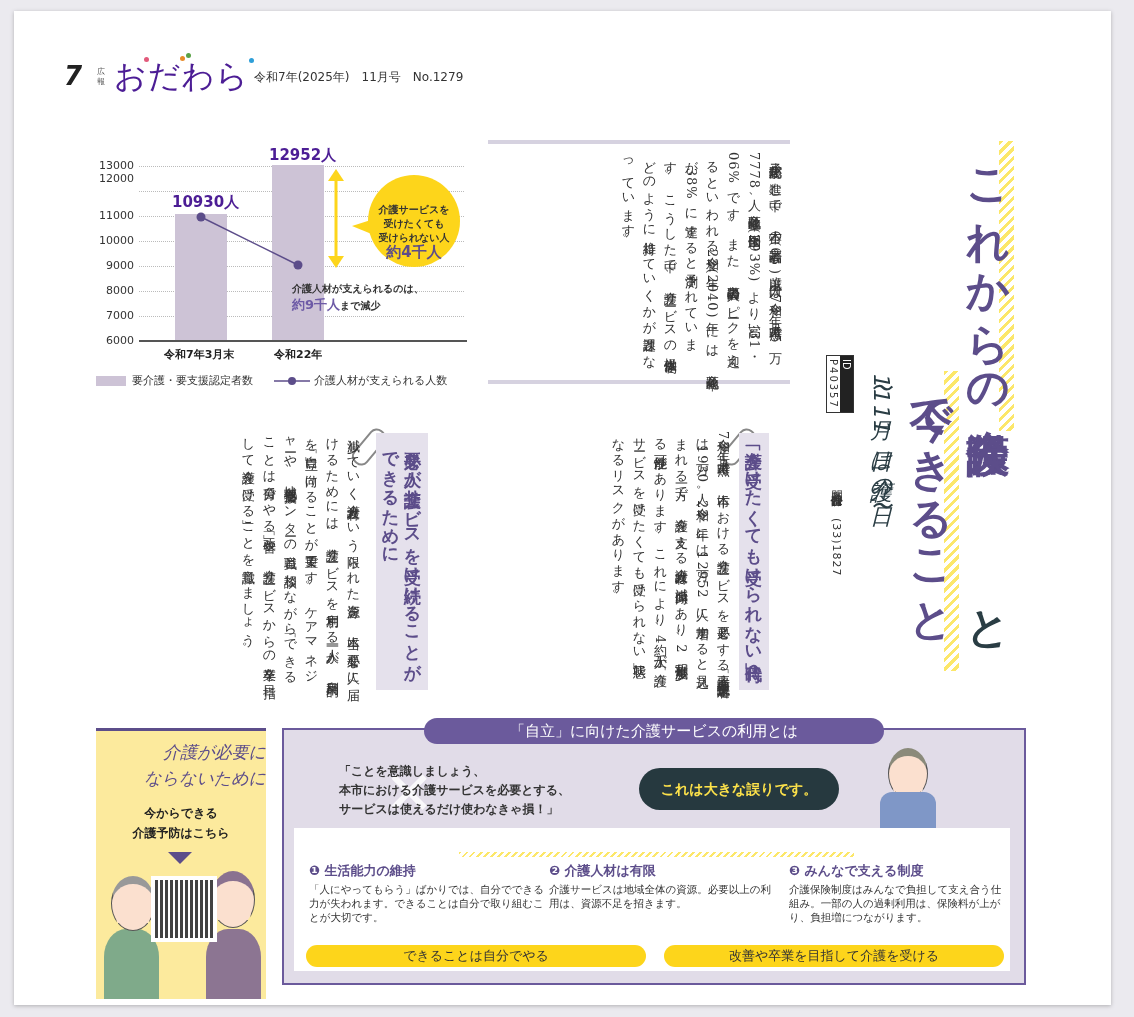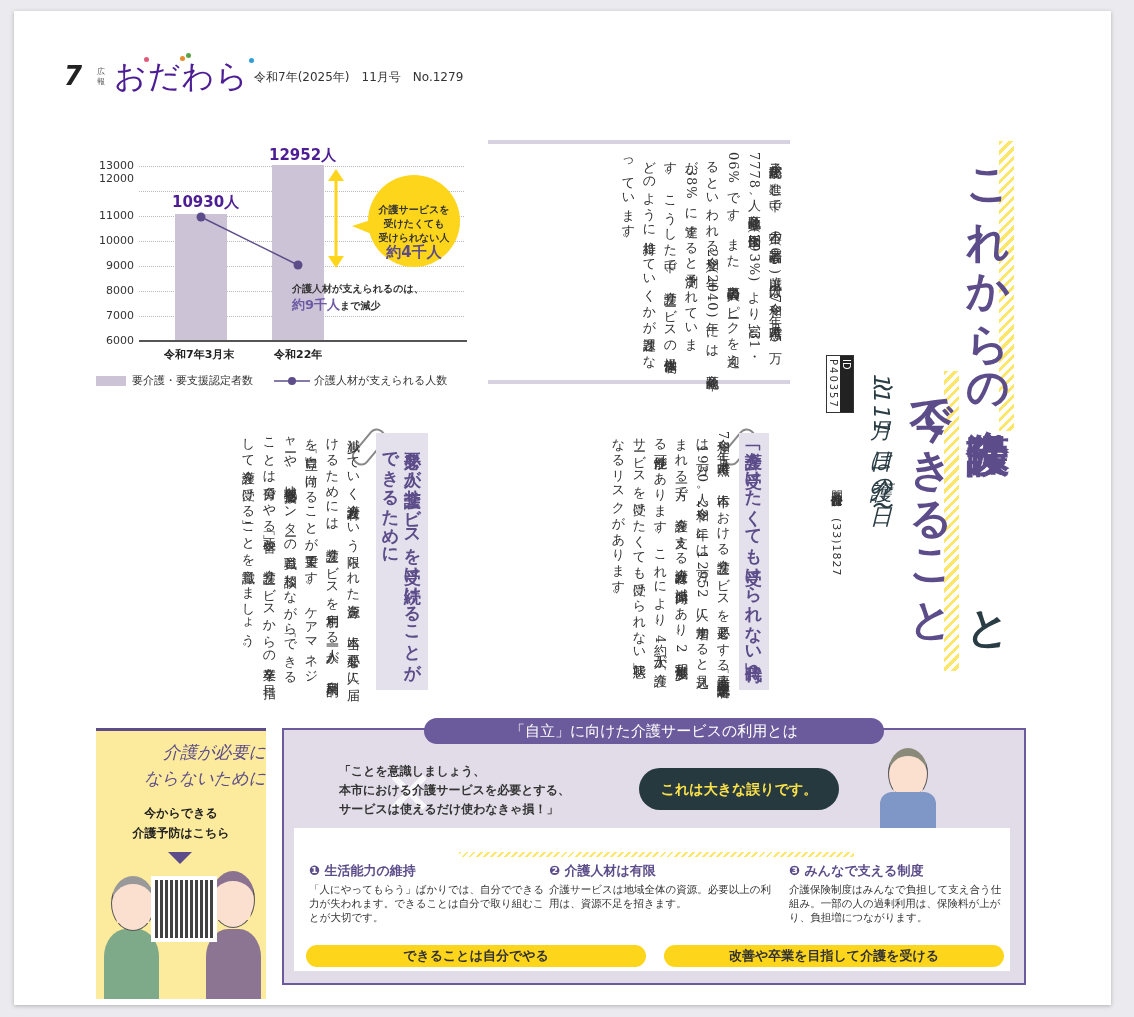--- a/index.html
+++ b/index.html
@@ -71,21 +71,21 @@
   .jiritsu-tab { position:absolute; left:140px; top:-12px; width:460px; height:26px; border-radius:14px; background:#6b5a9c; color:#fff; text-align:center; font-size:15px; line-height:26px; }
   .quote { position:absolute; left:55px; top:32px; font-size:12px; font-weight:bold; color:#333; line-height:19px; white-space:nowrap; }
   .xmark { position:absolute; left:100px; top:28px; font-size:60px; color:#fff; font-weight:bold; opacity:.85; }
   .dark-bubble { position:absolute; left:355px; top:38px; width:200px; height:42px; border-radius:21px; background:#26393f; color:#fde24a; font-weight:bold; font-size:14px; text-align:center; line-height:42px; }
   .white-panel { position:absolute; left:10px; top:98px; width:716px; height:143px; background:#fff; }
   .think { position:absolute; left:170px; top:8px; font-size:13px; font-weight:bold; color:#5c4d8a; white-space:nowrap; }
   .think-hatch { position:absolute; left:165px; top:24px; width:395px; height:5px; background:repeating-linear-gradient(135deg,#fce76a 0 2px,transparent 2px 5px); }
   .point { position:absolute; top:34px; width:235px; }
   .point .pt { font-size:13px; font-weight:bold; color:#5c4d8a; white-space:nowrap; }
   .point .pd { font-size:10.5px; color:#333; line-height:14px; margin-top:2px; }
-  .pill { position:absolute; top:117px; height:22px; border-radius:11px; background:#fdd51b; font-size:13px; font-weight:bold; color:#333; text-align:center; line-height:22px; }
+  .pill { position:absolute; top:117px; height:22px; border-radius:11px; background:#fdd51b; font-size:13px; font-weight:normal; color:#333; text-align:center; line-height:22px; }
 </style>
 </head>
 <body>
 
 <div class="page">
 
   <div class="abs pg-num">7</div>
   <div class="abs kouhou">広報</div>
   <div class="abs brand">
     <span>おだわら</span>

